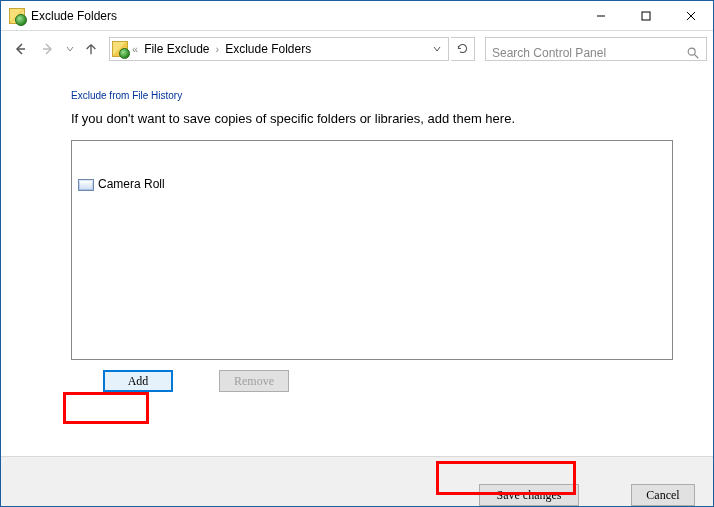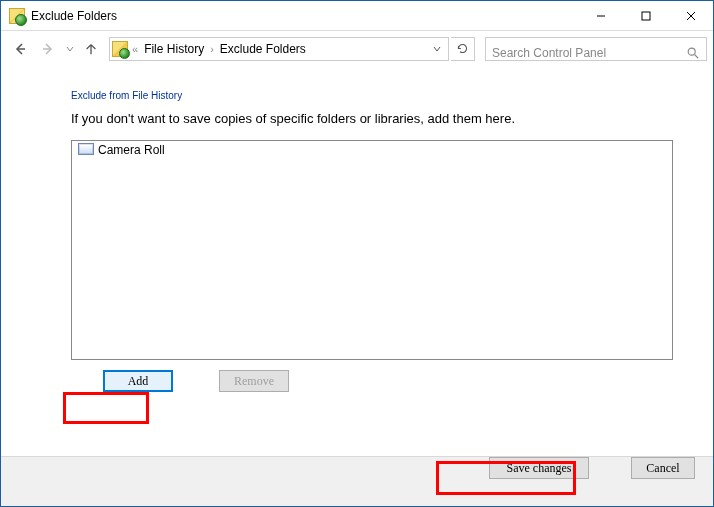--- a/index.html
+++ b/index.html
@@ -134,23 +134,24 @@
     margin-bottom: 4px;
     color:#000;
   }
   .listbox {
     border: 1px solid #888;
     height: 220px;
     background:#fff;
     overflow:auto;
   }
   .list-item {
-    display:flex;align-items:flex-start;
+    display:flex;align-items:flex-end;
     padding:2px 6px;
     gap:4px;
+    margin-top:34px;
   }
   .item-icon {
     width:16px;height:12px;
     background:linear-gradient(#dbe5f1,#a9c0e0);
     border:1px solid #6e88b0;
     position:relative;
   }
   .item-icon::before{
     content:"";position:absolute;left:1px;right:1px;top:1px;bottom:1px;
     background:linear-gradient(#fff,#cfe0f5);
@@ -185,24 +186,24 @@
     pointer-events:none;
   }
   
   .footer {
     position:absolute;
     left:0;right:0;bottom:0;
     height:50px;
     background:#f0f0f0;
     border-top:1px solid #d9d9d9;
     display:flex;
-    align-items:flex-start;
+    align-items:flex-end;
     justify-content:flex-end;
     padding:0 18px;
-    gap:10px;
+    gap:20px;
   }
   .footer .std-btn { width: 100px; height:22px;}
   .footer .std-btn.cancel{width:64px;}
 </style>
 </head>
 <body>
 
 <div class="titlebar">
   <div class="app-icon"></div>
   <div class="title-text">Exclude Folders</div>
@@ -246,21 +247,21 @@
       </svg>
   </div>
   <div class="up-arrow">
     <svg width="14" height="14" viewBox="0 0 16 16">
         <path d="M8 3 L3 8 M8 3 L13 8 M8 3 L8 14" fill="none" stroke="#555" stroke-width="1.5"></path>
       </svg>
   </div>
   <div class="addrbar">
     <div class="addr-icon"></div>
     <span class="crumb-sep">«</span>
-    <span class="crumb">File History</span>
+    <span class="crumb">File Exclude</span>
     <span class="crumb-sep">›</span>
     <span class="crumb">Exclude Folders</span>
     <div class="addr-spacer"></div>
     <div class="addr-drop">
        <svg width="8" height="8" viewBox="0 0 8 8">
           <path d="M1 2 L4 6 L7 2" fill="none" stroke="#555" stroke-width="1"></path>
         </svg>
     </div>
   </div>
   <div class="refresh-btn">

